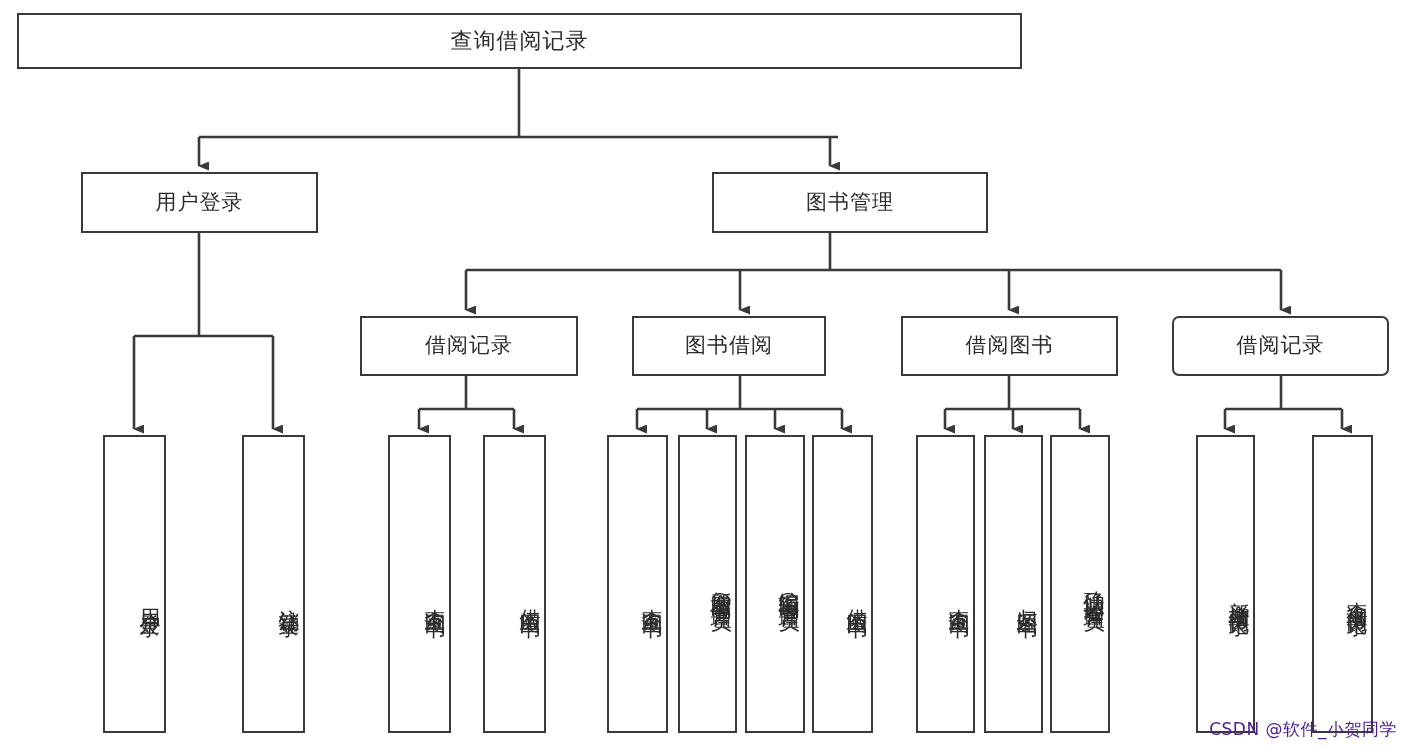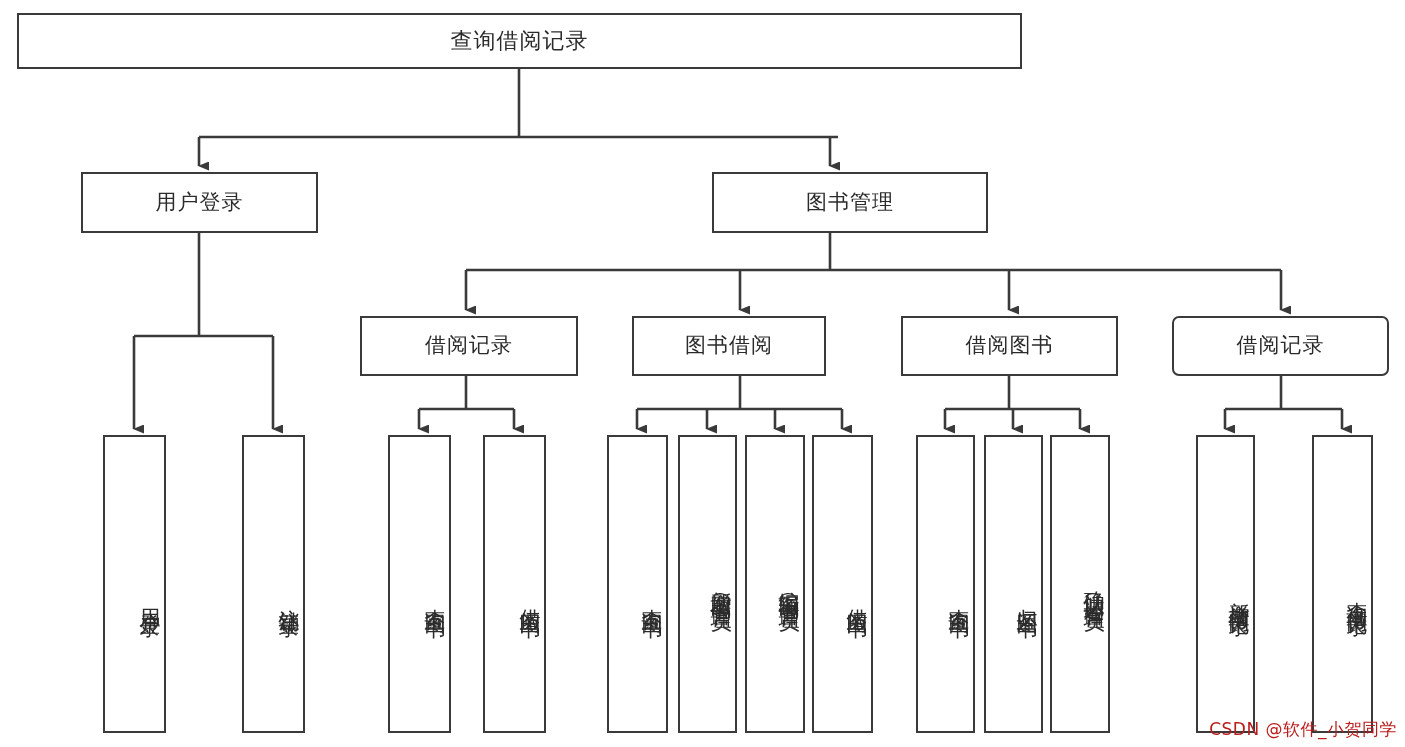--- a/index.html
+++ b/index.html
@@ -56,21 +56,21 @@
   .node.vert .vlabel {
     writing-mode: vertical-rl;
     text-orientation: upright;
     display: block;
   }
   .watermark {
     position: absolute;
     right: 8px;
     bottom: 6px;
     font-size: 17px;
-    color: #b91c1c;
+    color: #4c1d95;
     letter-spacing: 0.5px;
     white-space: nowrap;
   }
 </style>
 </head>
 <body>
 
 <div id="canvas">
 
   <svg class="connectors" viewBox="0 0 1405 747">

